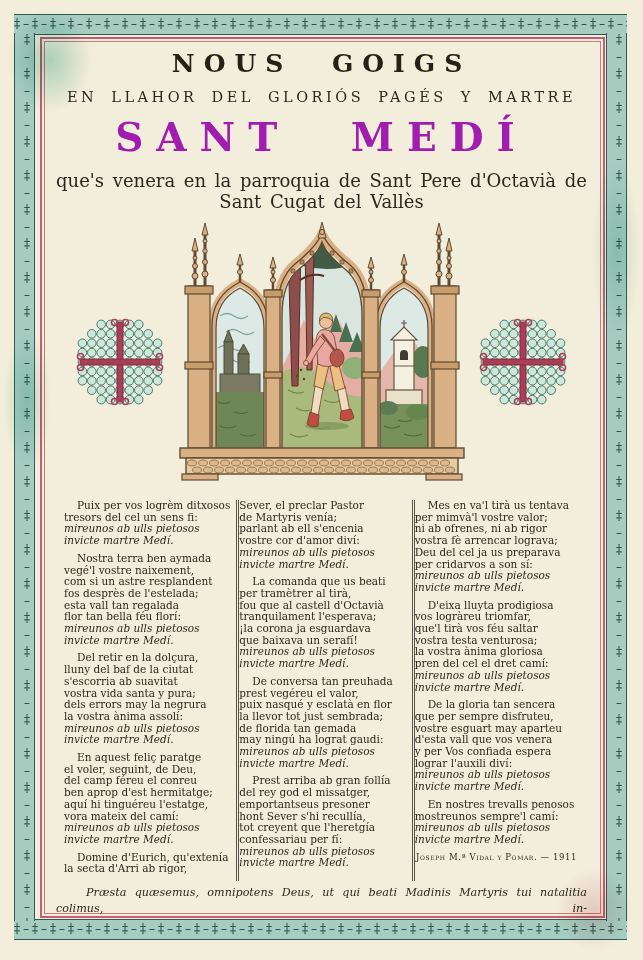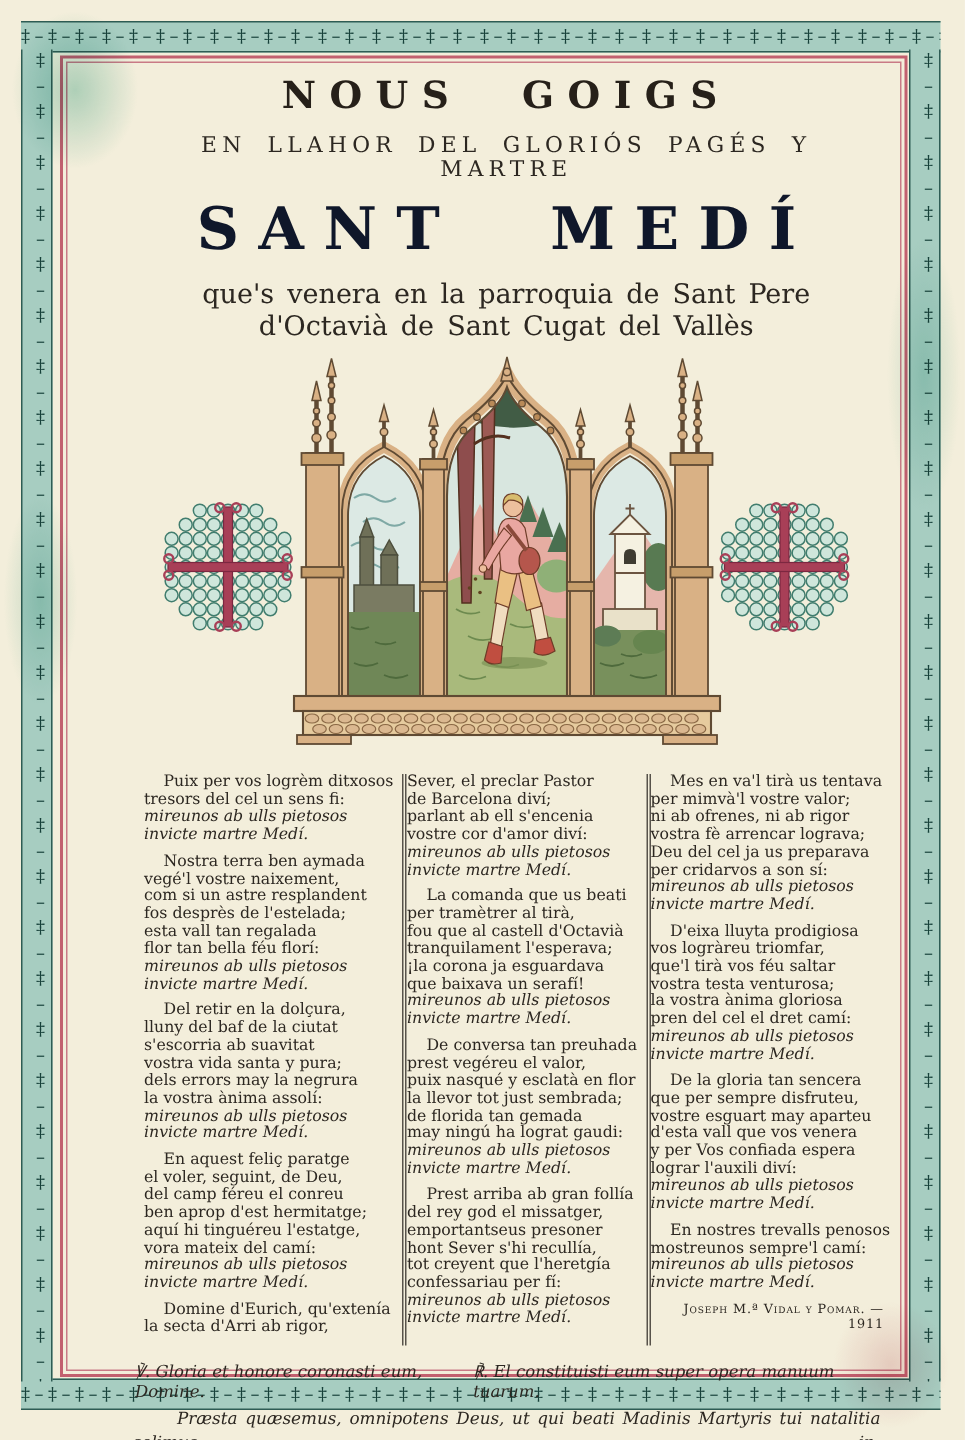--- a/index.html
+++ b/index.html
@@ -37,27 +37,27 @@
   .tint{position:absolute;pointer-events:none;mix-blend-mode:multiply;}
   .tint.tl{left:-10px;top:-15px;width:120px;height:150px;
     background:radial-gradient(closest-side,rgba(124,195,180,.55),rgba(124,195,180,0) 70%);}
   .tint.lm{left:-8px;top:300px;width:70px;height:200px;
     background:radial-gradient(closest-side,rgba(124,195,180,.38),rgba(124,195,180,0) 70%);}
   .tint.rm{right:-8px;top:120px;width:70px;height:260px;
     background:radial-gradient(closest-side,rgba(124,195,180,.35),rgba(124,195,180,0) 70%);}
   .tint.br{right:-6px;bottom:-10px;width:110px;height:120px;
     background:radial-gradient(closest-side,rgba(205,130,140,.30),rgba(205,130,140,0) 70%);}
   
-  .content{position:absolute;left:56px;right:56px;top:44px;bottom:46px;margin-left:32px;}
+  .content{position:absolute;left:56px;right:56px;top:44px;bottom:46px;}
   .hdr{text-align:center;}
   .title-main{margin-top:5px;font-size:25px;font-weight:bold;
     letter-spacing:9px;word-spacing:22px;color:#262019;}
   .dedication{margin-top:11px;font-size:14.5px;letter-spacing:3.5px;word-spacing:6px;color:#2c2721;}
   .saint{margin-top:9px;font-size:39px;font-weight:bold;
-    letter-spacing:13px;word-spacing:34px;color:#0f172a;}
+    letter-spacing:13px;word-spacing:34px;color:#a21caf;}
   .parish{margin-top:10px;font-size:18px;word-spacing:3px;color:#2c2721;}
   
   .mid{position:relative;height:266px;margin-top:8px;}
   .illus{position:absolute;left:50%;top:0;transform:translateX(-50%);}
   .rosette{position:absolute;top:96px;width:92px;height:92px;}
   .rosette.rl{left:18px;}
   .rosette.rr{right:18px;}
   
   .verses{display:flex;margin-top:14px;min-height:372px;}
   .vcol{flex:1 1 0;padding:0 6px 0 8px;}
@@ -555,21 +555,21 @@
             <div class="vline refrain">invicte martre Medí.</div>
           </div>
           <div class="stanza">
             <div class="vline first">Domine d'Eurich, qu'extenía</div>
             <div class="vline">la secta d'Arri ab rigor,</div>
           </div>
         </div>
       <div class="vcol">
           <div class="stanza">
             <div class="vline">Sever, el preclar Pastor</div>
-            <div class="vline">de Barcelona diví;</div>
+            <div class="vline">de Martyris venía;</div>
             <div class="vline">parlant ab ell s'encenia</div>
             <div class="vline">vostre cor d'amor diví:</div>
             <div class="vline refrain">mireunos ab ulls pietosos</div>
             <div class="vline refrain">invicte martre Medí.</div>
           </div>
           <div class="stanza">
             <div class="vline first">La comanda que us beati</div>
             <div class="vline">per tramètrer al tirà,</div>
             <div class="vline">fou que al castell d'Octavià</div>
             <div class="vline">tranquilament l'esperava;</div>
@@ -633,24 +633,20 @@
           <div class="stanza">
             <div class="vline first">En nostres trevalls penosos</div>
             <div class="vline">mostreunos sempre'l camí:</div>
             <div class="vline refrain">mireunos ab ulls pietosos</div>
             <div class="vline refrain">invicte martre Medí.</div>
           </div>
           <div class="signature">Joseph M.ª Vidal y Pomar. — 1911</div>
         </div>
     </div>
 
-    <div class="versicle-line">
-      <span>℣. Gloria et honore coronasti eum, Domine.</span>
-      <span>℟. El constituisti eum super opera manuum tuarum.</span>
-    </div>
 
 
     <div class="prayer">
       <div class="pl1">Præsta quæsemus, omnipotens Deus, ut qui beati Madinis Martyris tui natalitia colimus, in-</div>
 
     </div>
 
   </div>
 
   <div class="tint tl"></div>

